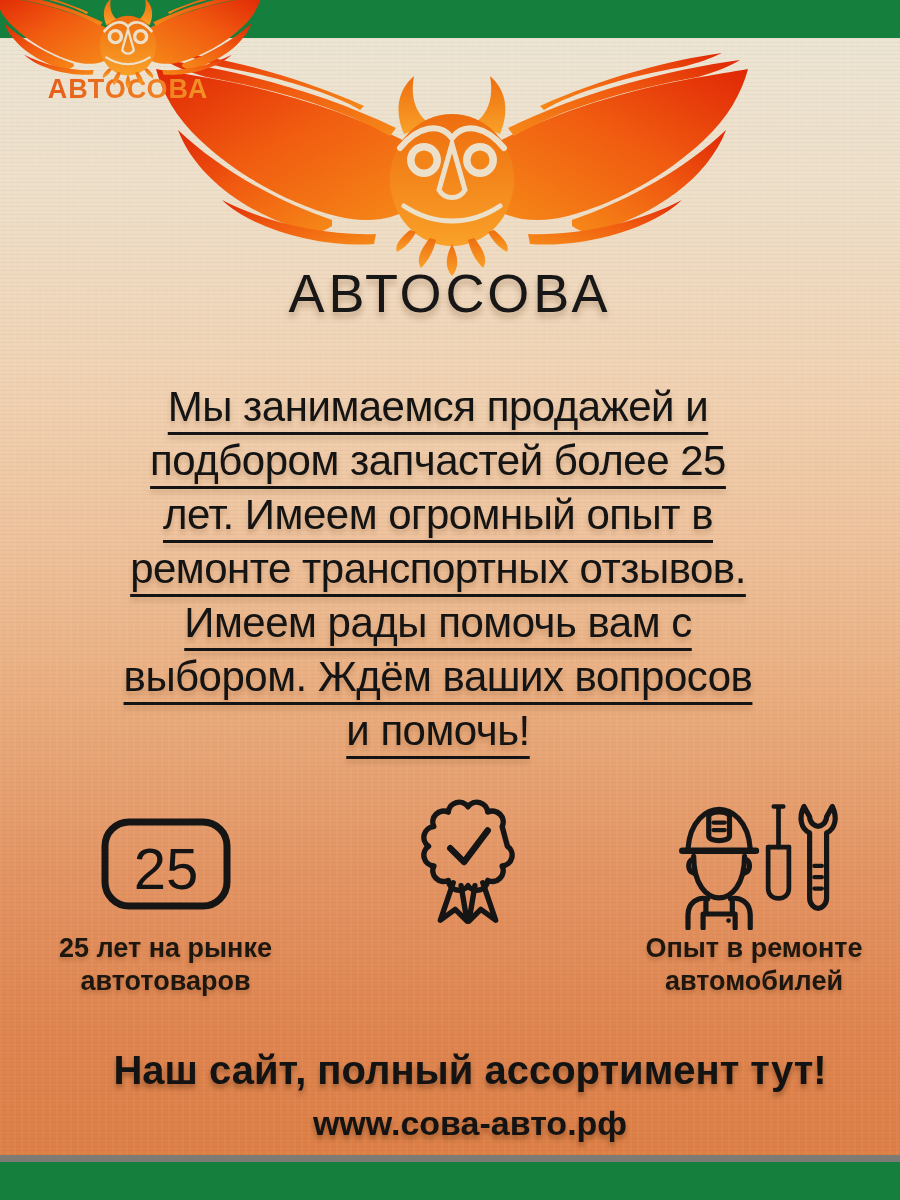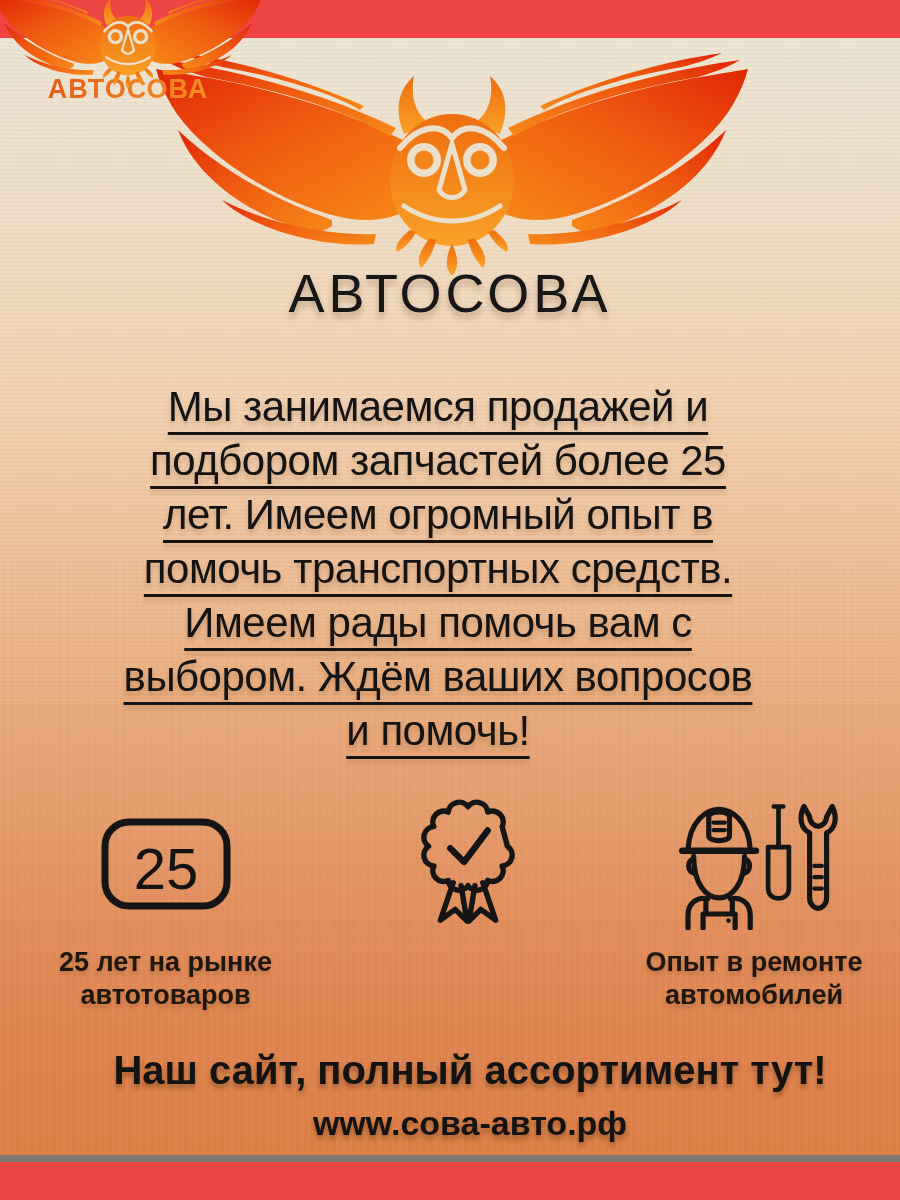--- a/index.html
+++ b/index.html
@@ -1,18 +1,18 @@
 <!DOCTYPE html>
 <html><head>
 <meta charset="utf-8">
 <style>
   html,body{margin:0;padding:0;}
   body{width:900px;height:1200px;background:#ffffff;overflow:hidden;
        font-family:"Liberation Sans", sans-serif;}
-  .page{position:relative;width:900px;height:1200px;background:#ef4444;}
+  .page{position:relative;width:900px;height:1200px;background:#15803d;}
 
   
   .card{position:absolute;left:0;top:38px;width:900px;height:1117px;
     background:linear-gradient(180deg,
       #ece4d3 0%, #eedfc9 14%, #f0d3b4 30%, #eec29c 45%,
       #e9ab7c 60%, #e39362 75%, #df8550 88%, #dd7f46 100%);}
   .card::before{content:"";position:absolute;inset:0;pointer-events:none;
     background:
       repeating-linear-gradient(180deg, rgba(105,70,40,.05) 0 1px, rgba(255,255,255,0) 1px 4px),
       repeating-linear-gradient(90deg, rgba(255,255,255,.04) 0 2px, rgba(255,255,255,0) 2px 7px);}
@@ -36,21 +36,21 @@
     text-shadow:0 4px 5px rgba(92,48,14,.22);}
   .intro .u{text-decoration:underline;text-decoration-thickness:2.5px;text-underline-offset:11px;}
 
   
   .features{position:absolute;left:0;top:798px;width:900px;height:220px;}
   .feature{position:absolute;text-align:center;}
   .f1{left:38px;width:255px;}
   .f2{left:338px;width:260px;}
   .f3{left:618px;width:272px;}
   .icon-box{height:132px;display:flex;align-items:center;justify-content:center;}
-  .caption{margin-top:16px;font-size:27px;line-height:33px;font-weight:700;color:#1d170f;
+  .caption{margin-top:2px;font-size:27px;line-height:33px;font-weight:700;color:#1d170f;
     text-shadow:0 3px 4px rgba(92,48,14,.28);}
   .badge-num{font-family:"Liberation Sans",sans-serif;}
 
   
   .footer{position:absolute;left:0;top:1044px;width:900px;text-align:center;color:#131313;
     text-shadow:0 4px 5px rgba(70,35,8,.40);margin-left:20px;}
   .footer .l1{font-size:40px;font-weight:600;line-height:52px;}
   .footer .l2{font-size:34px;font-weight:600;line-height:54px;}
 
   .icon-stroke{stroke:#151515;fill:none;stroke-linecap:round;stroke-linejoin:round;}
@@ -113,21 +113,21 @@
   <svg class="owl-main" viewBox="0 0 620 230">
       <use href="#owl-emblem"></use>
     </svg>
 
   <div class="title">АВТОСОВА</div>
 
   <div class="intro">
     <div><span class="u">Мы занимаемся продажей и</span></div>
     <div><span class="u">подбором запчастей более 25</span></div>
     <div><span class="u">лет. Имеем огромный опыт в</span></div>
-    <div><span class="u">помочь транспортных средств.</span></div>
+    <div><span class="u">ремонте транспортных отзывов.</span></div>
     <div><span class="u">Имеем рады помочь вам с</span></div>
     <div><span class="u">выбором. Ждём ваших вопросов</span></div>
     <div><span class="u">и помочь!</span></div>
   </div>
 
   <div class="features">
 
     <div class="feature f1">
       <div class="icon-box">
         <svg width="132" height="94" viewBox="0 0 132 94">

